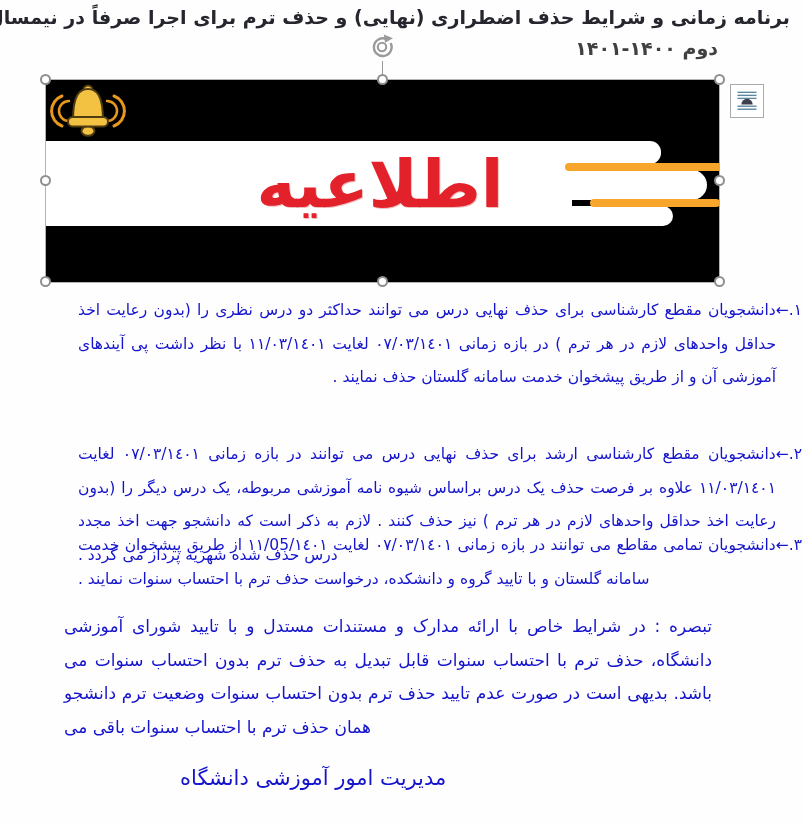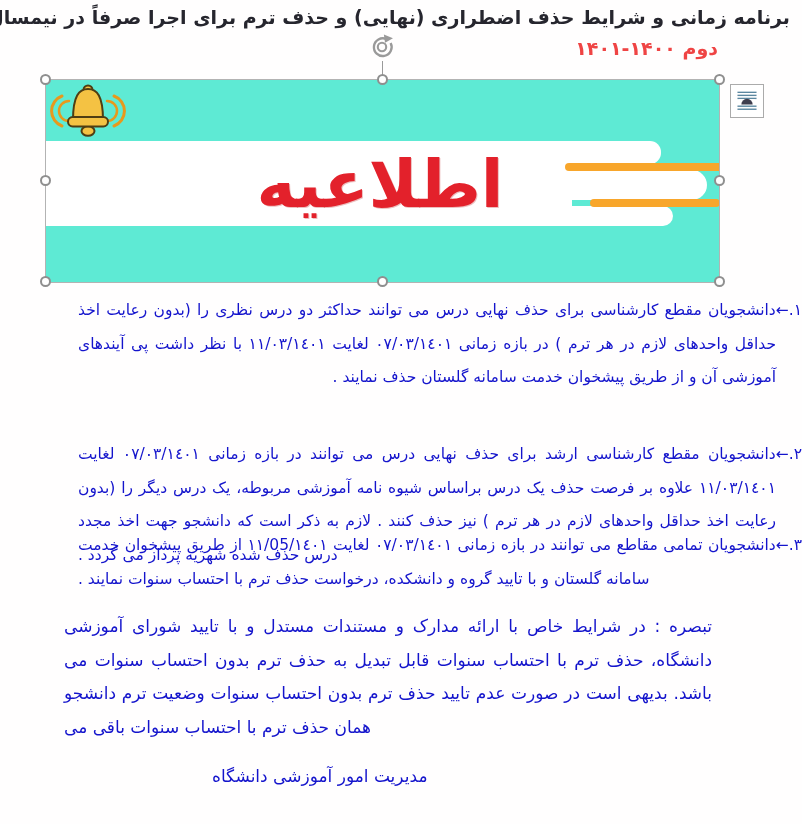--- a/index.html
+++ b/index.html
@@ -7,26 +7,26 @@
     position:relative;width:802px;height:824px;background:#fffefe;overflow:hidden;
     font-family:"DejaVu Sans",sans-serif;
   }
   
   .title-line1{
     position:absolute;top:6px;right:12px;white-space:nowrap;direction:rtl;
     font-size:19px;font-weight:bold;color:#26262e;
   }
   .title-line2{
     position:absolute;top:37px;right:84px;white-space:nowrap;direction:rtl;
-    font-size:19px;font-weight:bold;color:#ef4444;
+    font-size:19px;font-weight:bold;color:#404040;
   }
   
   .banner{
     position:absolute;left:46px;top:80px;width:673px;height:202px;
-    background:#5eead4;outline:1px solid #b3b3b3;
+    background:#000000;outline:1px solid #b3b3b3;
   }
   .banner svg{position:absolute;left:0;top:0;}
   .banner-word{
     position:absolute;left:128px;top:62px;width:412px;height:84px;
     display:flex;align-items:center;justify-content:center;
     direction:rtl;font-size:66px;font-weight:bold;color:#e3212b;
     text-shadow:1px 1px 0 rgba(180,0,0,.25);
   }
   .bell{position:absolute;left:48px;top:76px;}
   
@@ -51,22 +51,22 @@
   .last-left{text-align-last:left;}
   .p1{top:294px;}
   .p2{top:406px;margin-top:32px;}
   .p3{top:529px;}
   .note{
     position:absolute;left:64px;top:610px;width:648px;direction:rtl;
     text-align:justify;text-align-last:left;
     font-size:17px;line-height:33.5px;color:#1414cc;
   }
   .signature{
-    position:absolute;left:212px;top:766px;direction:rtl;white-space:nowrap;
-    font-size:17px;color:#1414cc;
+    position:absolute;left:180px;top:766px;direction:rtl;white-space:nowrap;
+    font-size:21px;color:#1414cc;
   }
 </style>
 </head>
 <body>
 
 <div class="page">
 
   <div class="title-line1">برنامه زمانی و شرایط حذف اضطراری (نهایی) و حذف ترم برای اجرا صرفاً در نیمسال</div>
   <div class="title-line2">دوم ۱۴۰۰-۱۴۰۱</div>
 

